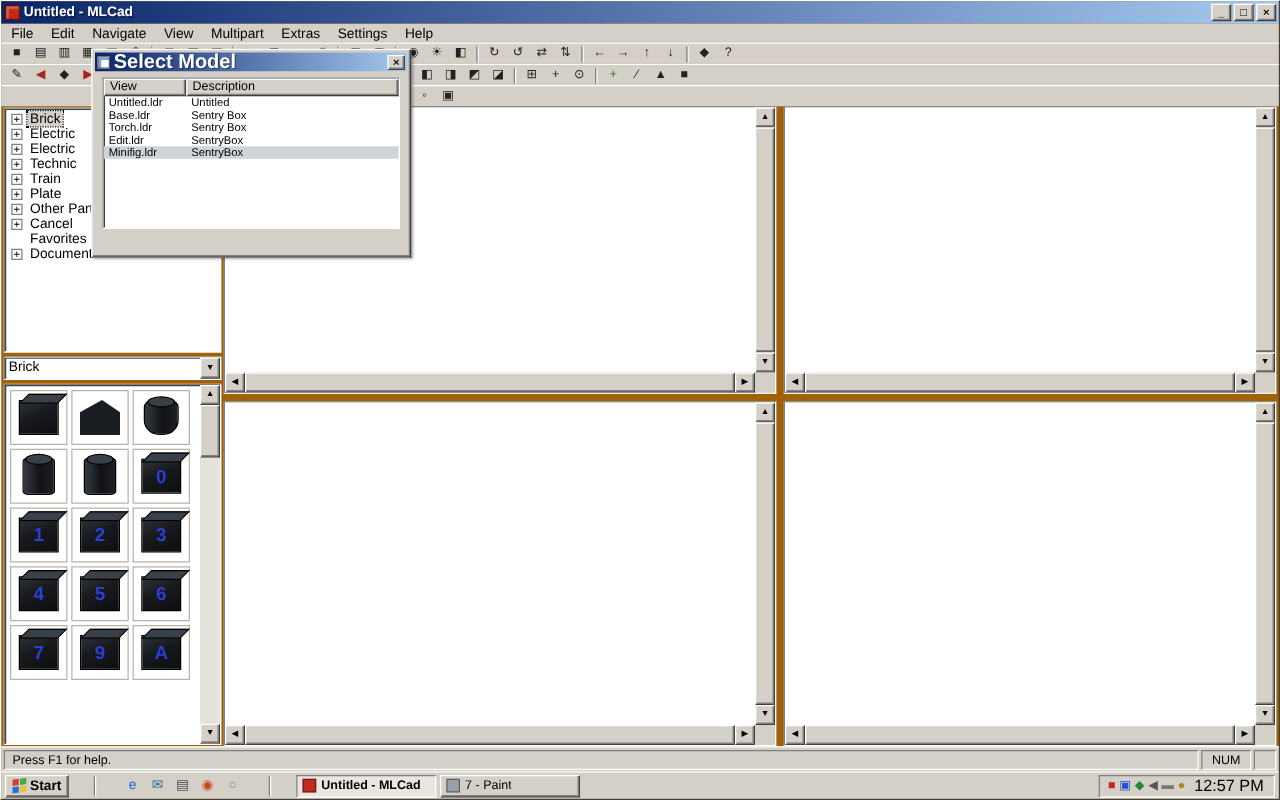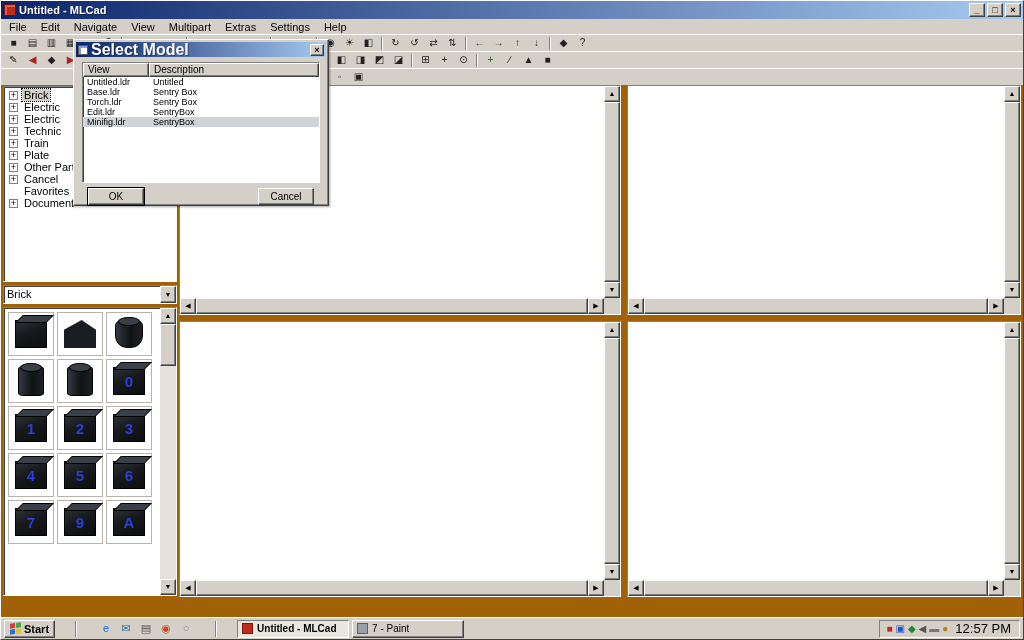--- a/index.html
+++ b/index.html
@@ -515,27 +515,28 @@
             <div class="dlg-row">
               <span class="dlg-cell name">Edit.ldr</span>
               <span class="dlg-cell desc">SentryBox</span>
             </div>
             <div class="dlg-row selected">
               <span class="dlg-cell name">Minifig.ldr</span>
               <span class="dlg-cell desc">SentryBox</span>
             </div>
           </div>
       </div>
-      <div class="dlg-buttons">
-        <div class="dlg-btn raised default">OK</div>
-        <div class="dlg-btn raised">Cancel</div>
-      </div>
     </div>
   </div>
 
+  <div class="statusbar">
+    <div class="sb-panel main">Press F1 for help.</div>
+    <div class="sb-panel num">NUM</div>
+    <div class="sb-panel grip"></div>
+  </div>
 
   <div class="taskbar">
     <div class="start-btn raised">
       <span class="flag">
           <i class="fr"></i>
           <i class="fg"></i>
           <i class="fb"></i>
           <i class="fy"></i>
         </span>
       <span>Start</span>

